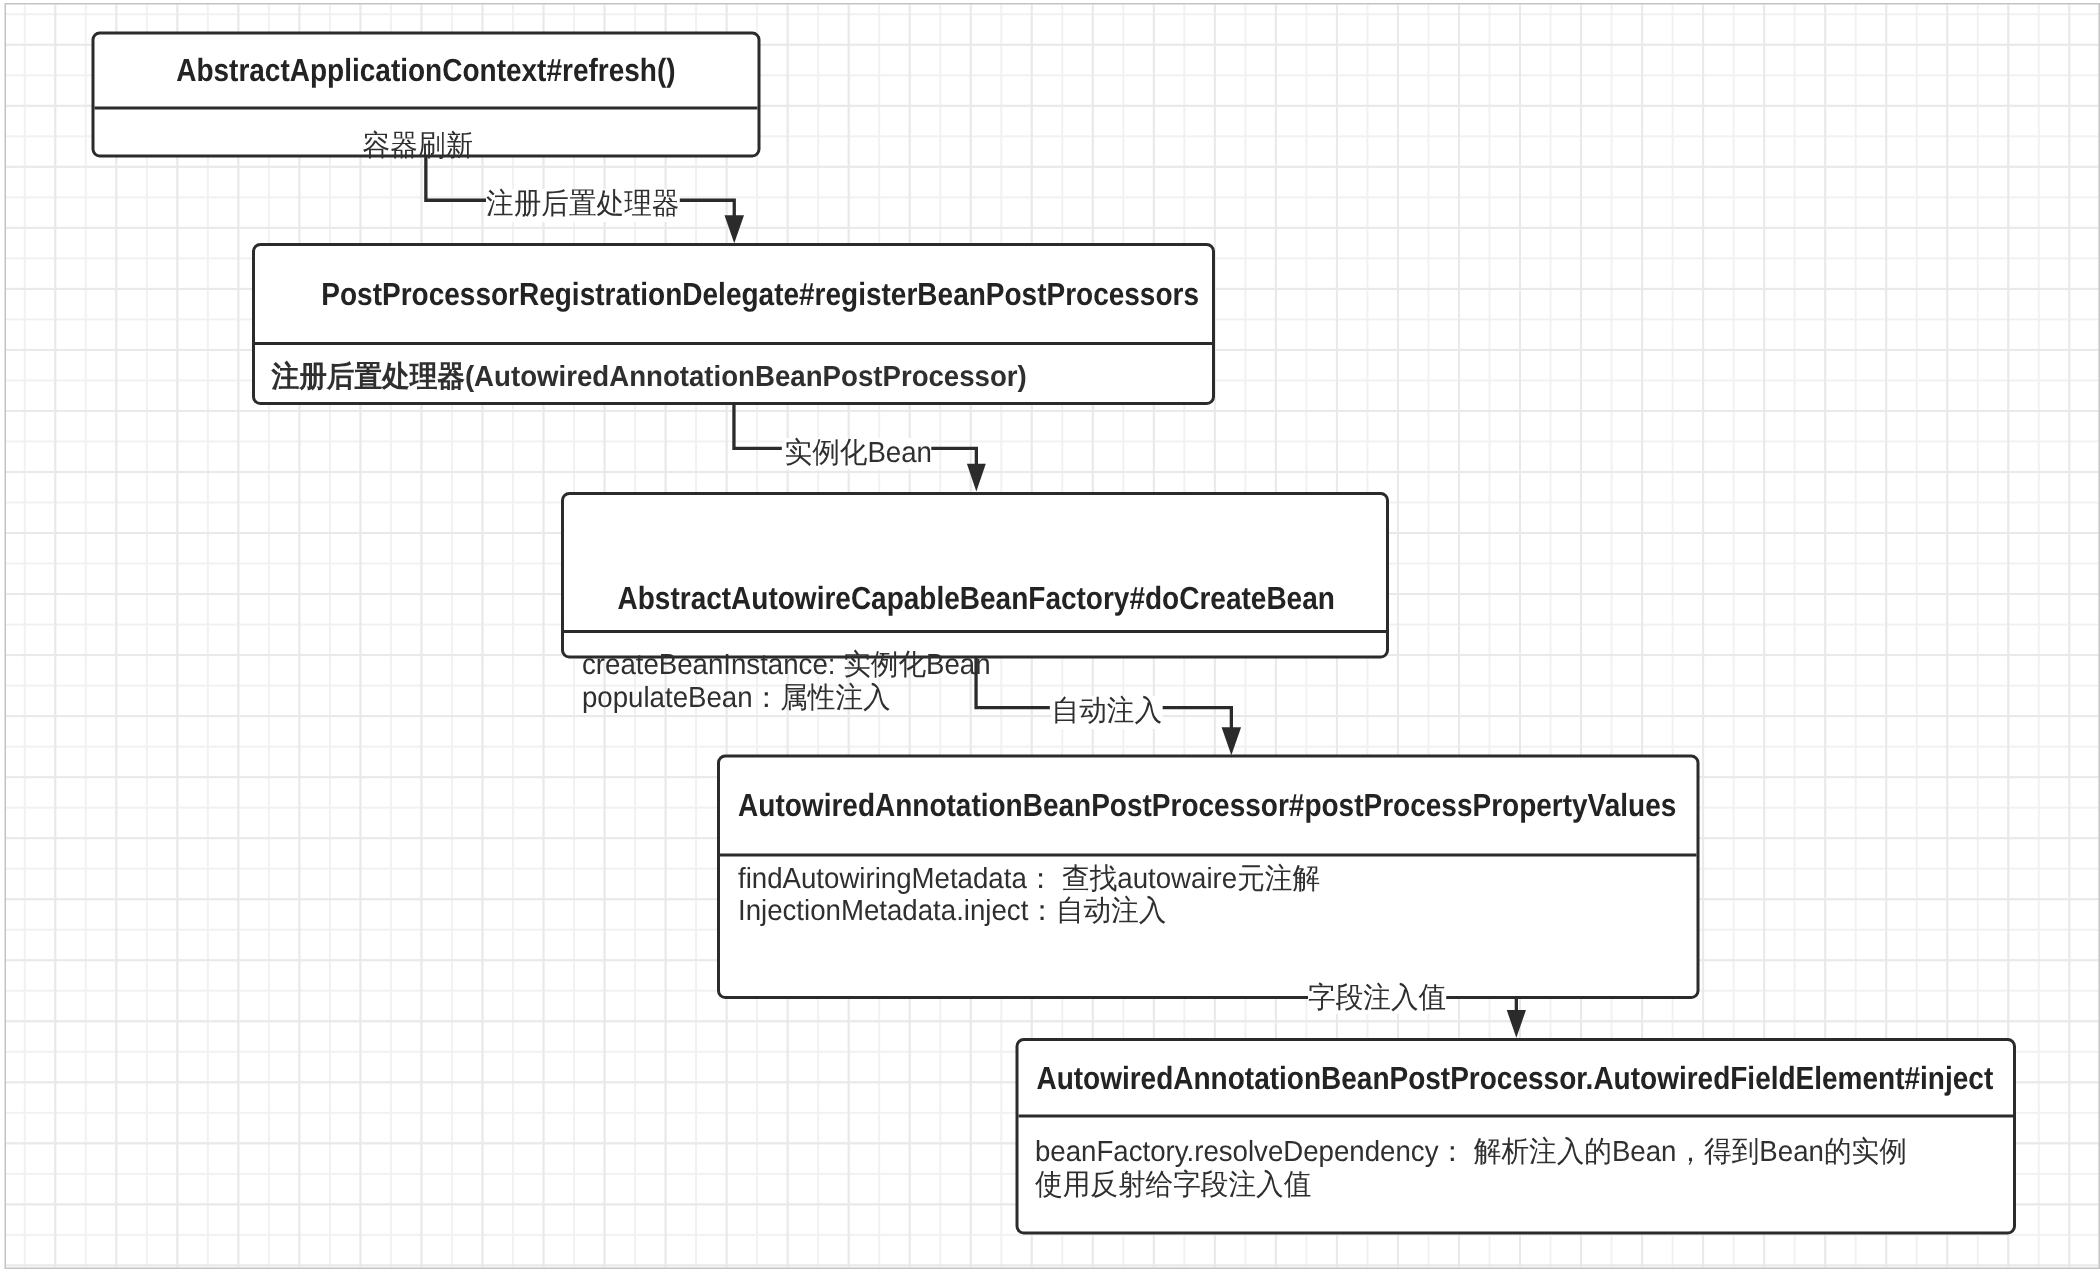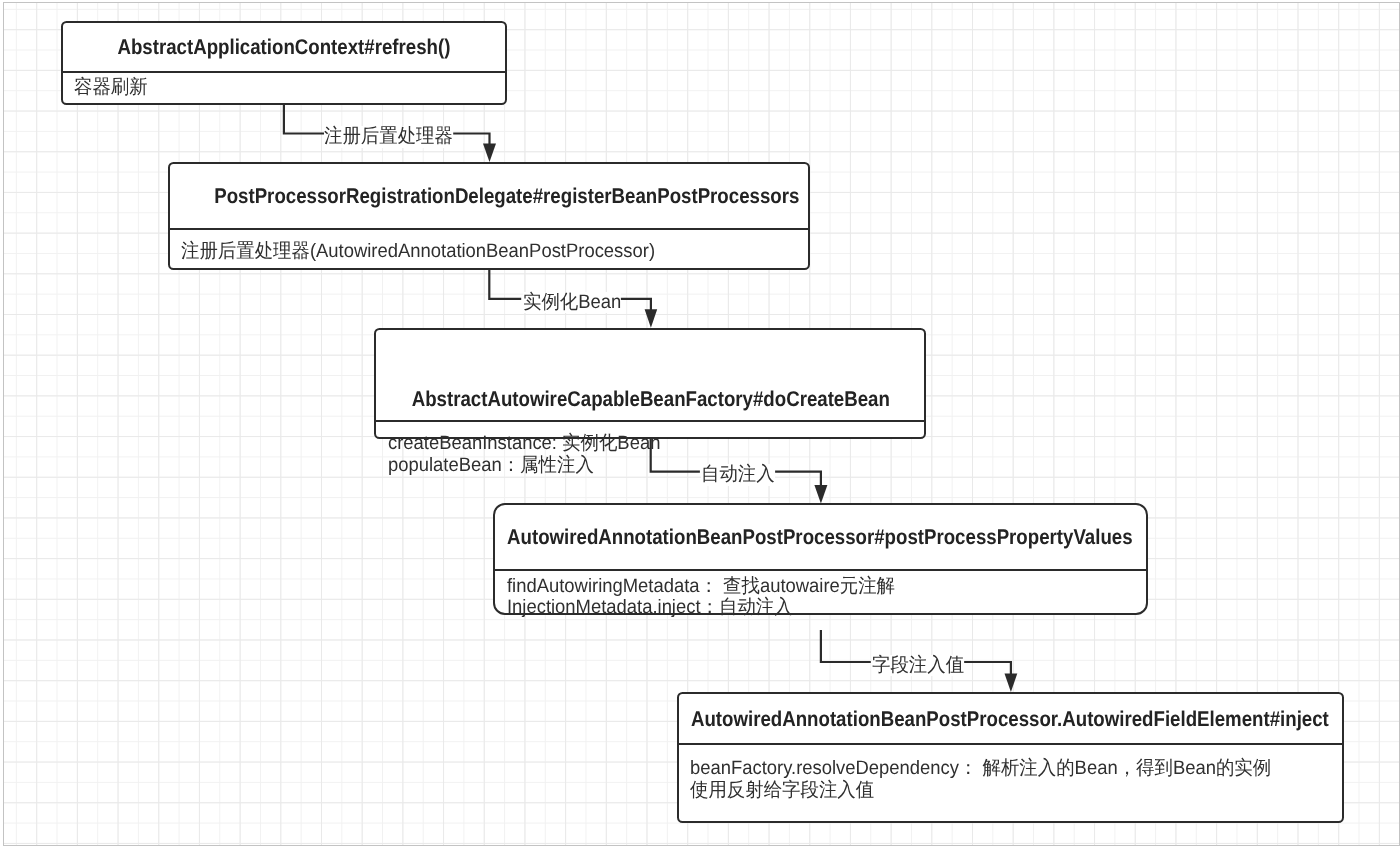--- a/index.html
+++ b/index.html
@@ -62,45 +62,45 @@
     <g>
       <path fill="none" stroke="#2b2b2b" stroke-width="2.2" stroke-linecap="butt" d="M 820.9 630 L 820.9 662 L 870.8 662 M 961.8 662 L 1010.9 662 L 1010.9 674.4"></path>
       <path fill="#2b2b2b" d="M 1004.5 673.4 L 1017.3 673.4 L 1010.9 691.9 Z"></path>
     </g>
   </svg>
 
   <div class="node" id="node-n1" style="left: 60.8px; top: 20.9px; width: 446.2px; height: 84.3px; border-color: rgb(43, 43, 43);">
     <div class="hd" style="height: 50px; border-bottom-color: rgb(43, 43, 43);">
       <span>AbstractApplicationContext#refresh()</span>
     </div>
-    <div class="bd" style="padding-top: 4px;">
+    <div class="bd" style="padding-top: 14px; text-align: center;">
       <div>容器刷新</div>
     </div>
   </div>
 
   <div class="node" id="node-n2" style="left: 167.9px; top: 162px; width: 642.6px; height: 107.9px; border-color: rgb(43, 43, 43);">
     <div class="hd" style="height: 66px; border-bottom-color: rgb(43, 43, 43); padding-left: 36px;">
       <span>PostProcessorRegistrationDelegate#registerBeanPostProcessors</span>
     </div>
-    <div class="bd" style="padding-top: 10.9px;">
+    <div class="bd" style="padding-top: 10.9px; font-weight: bold;">
       <div>注册后置处理器(AutowiredAnnotationBeanPostProcessor)</div>
     </div>
   </div>
 
   <div class="node" id="node-n3" style="left: 374.4px; top: 328.4px; width: 552px; height: 110.7px; border-color: rgb(43, 43, 43);">
     <div class="hd" style="height: 43.2px; border-bottom-color: rgb(43, 43, 43); margin-top: 48px;">
       <span>AbstractAutowireCapableBeanFactory#doCreateBean</span>
     </div>
     <div class="bd" style="padding-top: 11.4px;">
       <div>createBeanInstance: 实例化Bean</div>
       <div>populateBean：属性注入</div>
     </div>
   </div>
 
-  <div class="node" id="node-n4" style="left: 493px; top: 502.6px; width: 654.5px; height: 112px; border-color: rgb(43, 43, 43); border-radius: 12px;">
+  <div class="node" id="node-n4" style="left: 478px; top: 502.6px; width: 654.5px; height: 163px; border-color: rgb(43, 43, 43);">
     <div class="hd" style="height: 66px; border-bottom-color: rgb(43, 43, 43);">
       <span>AutowiredAnnotationBeanPostProcessor#postProcessPropertyValues</span>
     </div>
     <div class="bd" style="padding-top: 5px;">
       <div>findAutowiringMetadata：  查找autowaire元注解</div>
       <div>InjectionMetadata.inject：自动注入</div>
     </div>
   </div>
 
   <div class="node" id="node-n5" style="left: 676.8px; top: 692.4px; width: 667px; height: 130.3px; border-color: rgb(43, 43, 43);">

